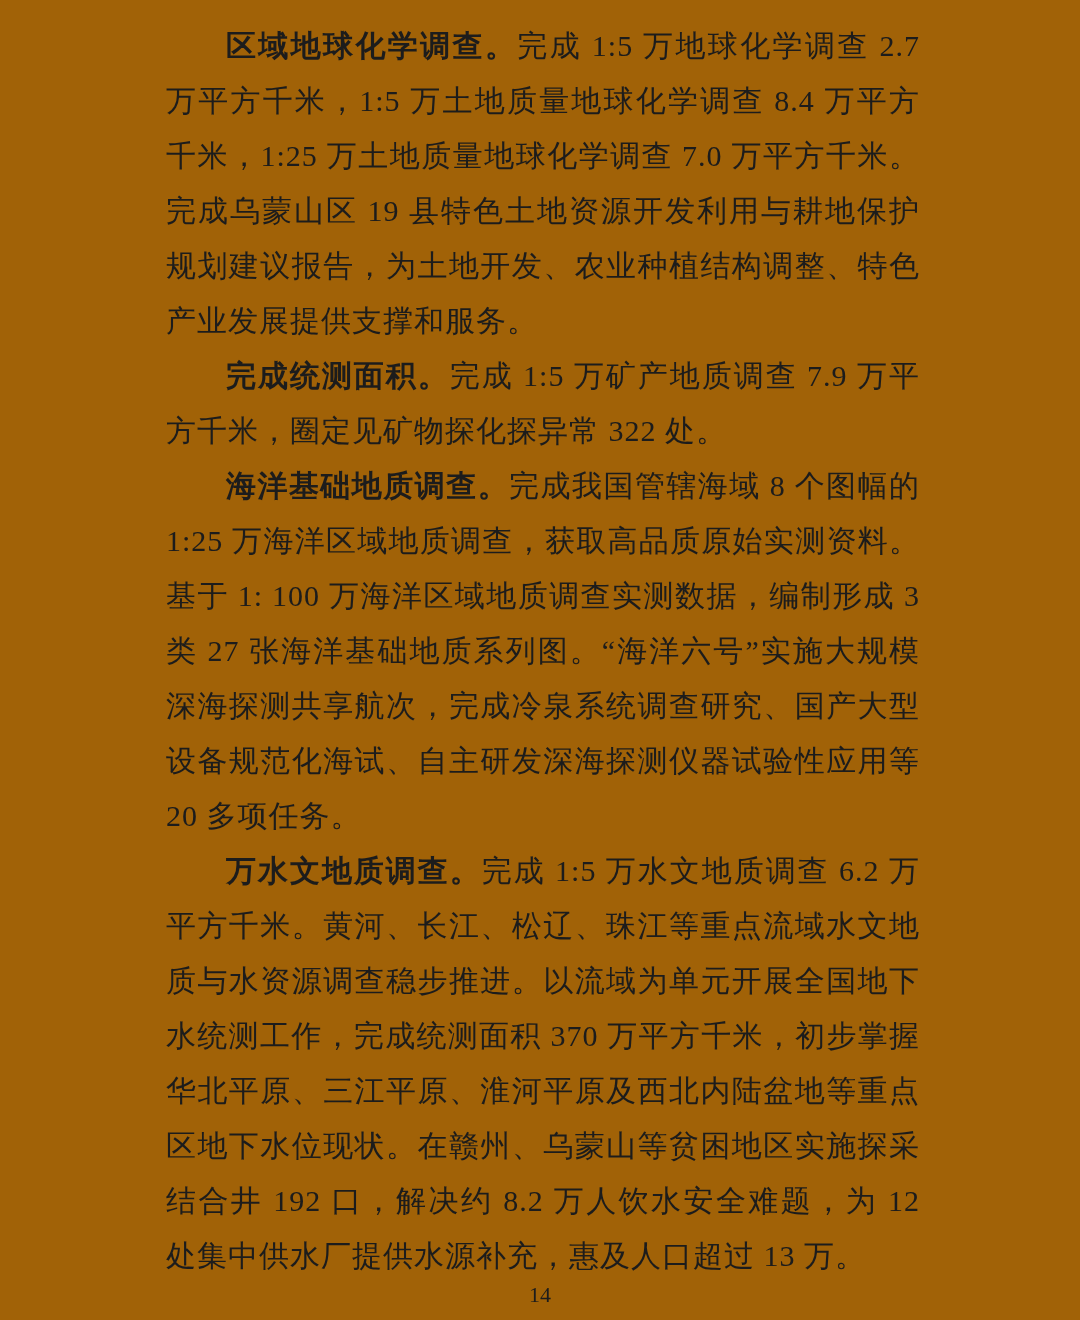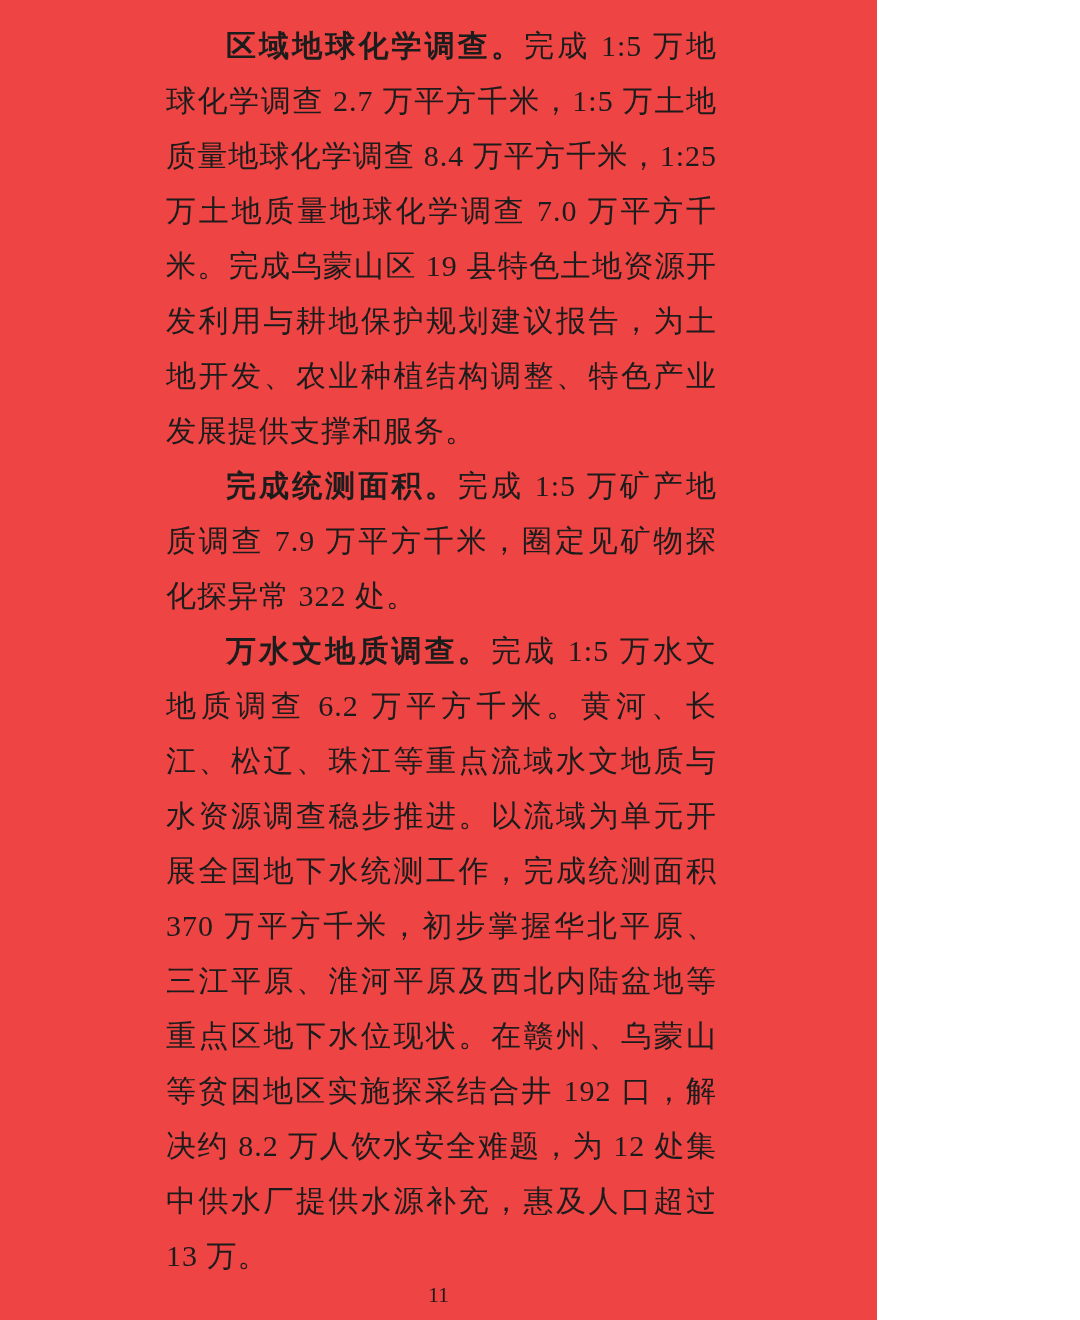--- a/index.html
+++ b/index.html
@@ -2,23 +2,23 @@
 <html><head>
 <meta charset="utf-8">
 <style>
   html, body {
     margin: 0;
     padding: 0;
     background: #ffffff;
   }
   .page {
     position: relative;
-    width: 877px;
+    width: 1080px;
     height: 1320px;
-    background: #ef4444;
+    background: #a16207;
     overflow: hidden;
     font-family: "Liberation Serif", "DejaVu Serif", serif;
     color: #1c1c1c;
     box-sizing: border-box;
   }
   .content {
     position: absolute;
     top: 18px;
     left: 166px;
     right: 160px;
@@ -49,16 +49,17 @@
     color: #1c1c1c;
   }
 </style>
 </head>
 <body>
 
 <div class="page">
   <div class="content">
       <p class="para"><span class="lead">区域地球化学调查。</span><span>完成 1:5 万地球化学调查 2.7 万平方千米，1:5 万土地质量地球化学调查 8.4 万平方千米，1:25 万土地质量地球化学调查 7.0 万平方千米。完成乌蒙山区 19 县特色土地资源开发利用与耕地保护规划建议报告，为土地开发、农业种植结构调整、特色产业发展提供支撑和服务。</span></p>
       <p class="para"><span class="lead">完成统测面积。</span><span>完成 1:5 万矿产地质调查 7.9 万平方千米，圈定见矿物探化探异常 322 处。</span></p>
+      <p class="para"><span class="lead">海洋基础地质调查。</span><span>完成我国管辖海域 8 个图幅的 1:25 万海洋区域地质调查，获取高品质原始实测资料。基于 1: 100 万海洋区域地质调查实测数据，编制形成 3 类 27 张海洋基础地质系列图。“海洋六号”实施大规模深海探测共享航次，完成冷泉系统调查研究、国产大型设备规范化海试、自主研发深海探测仪器试验性应用等 20 多项任务。</span></p>
       <p class="para"><span class="lead">万水文地质调查。</span><span>完成 1:5 万水文地质调查 6.2 万平方千米。黄河、长江、松辽、珠江等重点流域水文地质与水资源调查稳步推进。以流域为单元开展全国地下水统测工作，完成统测面积 370 万平方千米，初步掌握华北平原、三江平原、淮河平原及西北内陆盆地等重点区地下水位现状。在赣州、乌蒙山等贫困地区实施探采结合井 192 口，解决约 8.2 万人饮水安全难题，为 12 处集中供水厂提供水源补充，惠及人口超过 13 万。</span></p>
     </div>
-  <div class="page-number">11</div>
+  <div class="page-number">14</div>
 </div>
 
 </body></html>

